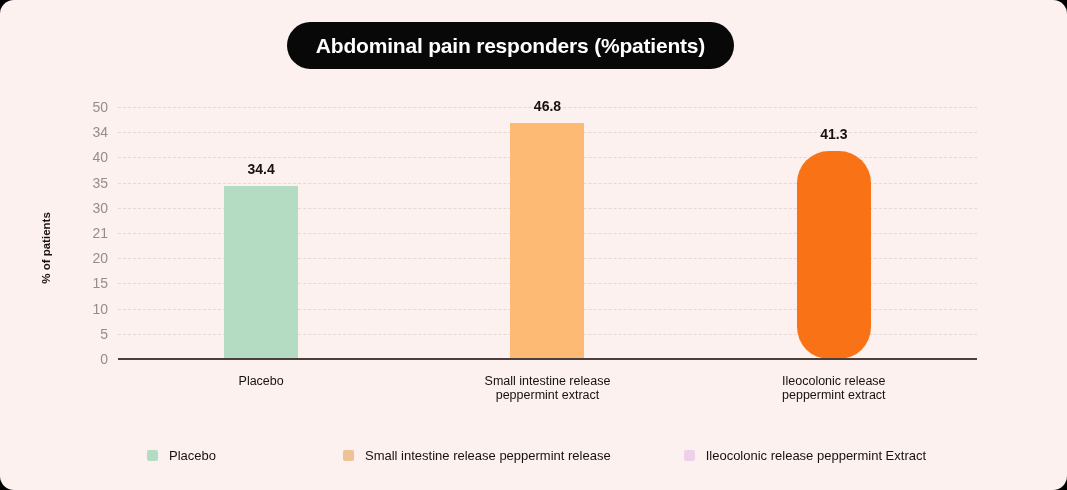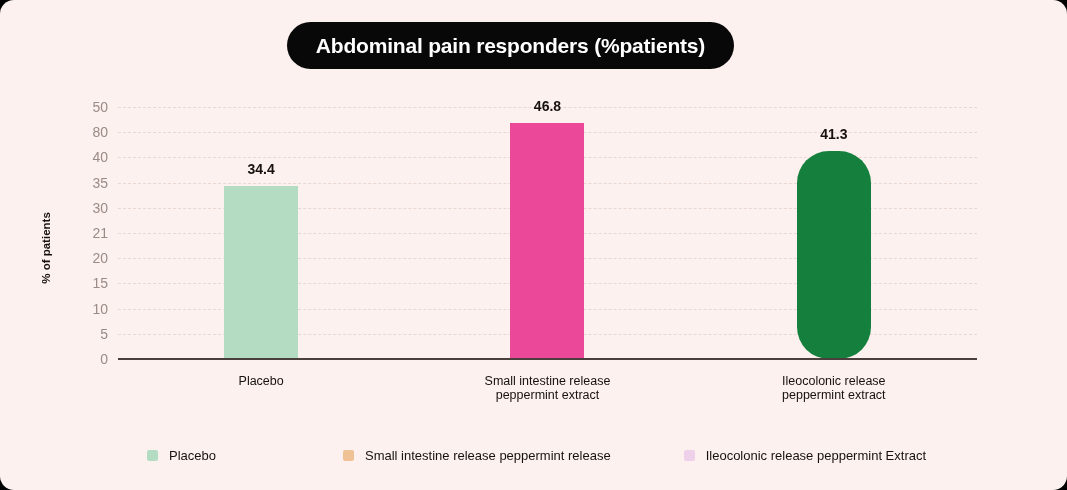--- a/index.html
+++ b/index.html
@@ -197,21 +197,21 @@
   <div id="ytick-col">
       <div class="ytick" style="top: 252px;">0</div>
       <div class="ytick" style="top: 226.8px;">5</div>
       <div class="ytick" style="top: 201.6px;">10</div>
       <div class="ytick" style="top: 176.4px;">15</div>
       <div class="ytick" style="top: 151.2px;">20</div>
       <div class="ytick" style="top: 126px;">21</div>
       <div class="ytick" style="top: 100.8px;">30</div>
       <div class="ytick" style="top: 75.6px;">35</div>
       <div class="ytick" style="top: 50.4px;">40</div>
-      <div class="ytick" style="top: 25.2px;">80</div>
+      <div class="ytick" style="top: 25.2px;">34</div>
       <div class="ytick" style="top: 0px;">50</div>
     </div>
 
   <div id="plot-area">
     <div id="gridlines">
         <div class="gridline" style="top: 226.8px;"></div>
         <div class="gridline" style="top: 201.6px;"></div>
         <div class="gridline" style="top: 176.4px;"></div>
         <div class="gridline" style="top: 151.2px;"></div>
         <div class="gridline" style="top: 126px;"></div>
@@ -221,26 +221,26 @@
         <div class="gridline" style="top: 25.2px;"></div>
         <div class="gridline" style="top: 0px;"></div>
       </div>
     <div id="bars">
         <div class="bar-slot" style="left: 0px;">
           <div class="bar" style="height: 173.376px; background: rgb(180, 220, 194);">
             <div class="bar-value">34.4</div>
           </div>
         </div>
         <div class="bar-slot" style="left: 286.333px;">
-          <div class="bar" style="height: 235.872px; background: #ec4899;">
+          <div class="bar" style="height: 235.872px; background: #fdba74;">
             <div class="bar-value">46.8</div>
           </div>
         </div>
         <div class="bar-slot" style="left: 572.667px;">
-          <div class="bar" style="height: 208.152px; background: #15803d; border-radius: 32px;">
+          <div class="bar" style="height: 208.152px; background: #f97316; border-radius: 32px;">
             <div class="bar-value">41.3</div>
           </div>
         </div>
       </div>
   </div>
 
   <div id="axis-baseline"></div>
 
   <div id="xlabels">
       <div class="xlabel" style="left: 0px;">

